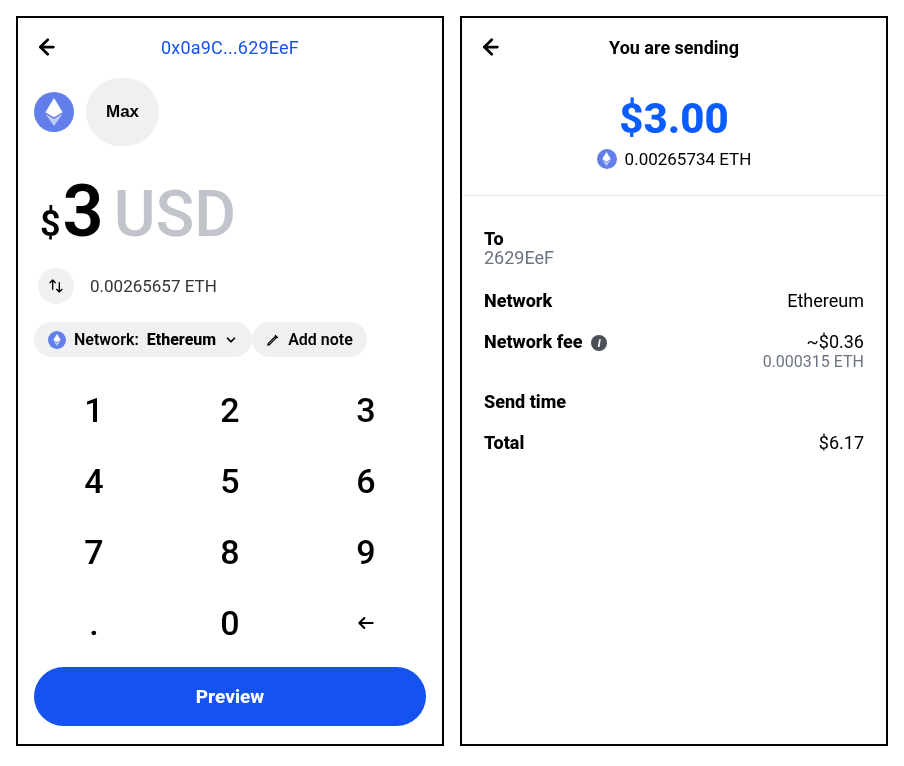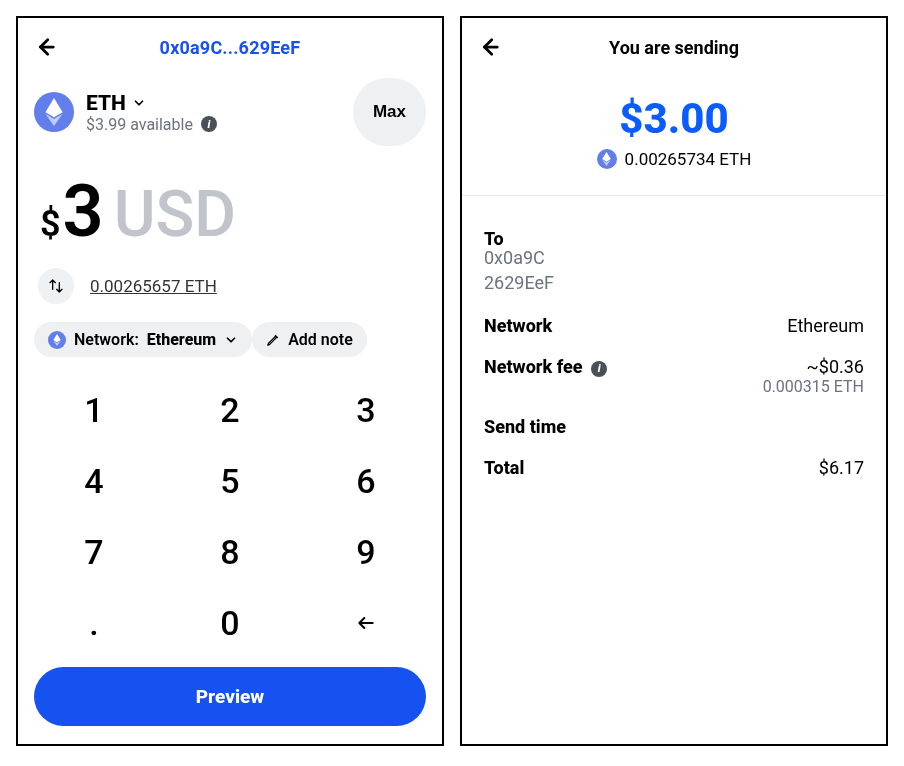--- a/index.html
+++ b/index.html
@@ -38,21 +38,21 @@
   height: 52px;
 }
 .back-btn { font-size: 22px; font-weight: 700; cursor: pointer; user-select: none; line-height:1;}
 .header-center {
   position: absolute;
   left: 0; right: 0;
   text-align: center;
   font-weight: 700;
   font-size: 18px;
 }
-.header-addr { color: var(--blue); font-weight: 700; font-size: 18px; letter-spacing: .2px;}
+.header-addr { color: var(--blue); font-weight: 400; font-size: 18px; letter-spacing: .2px;}
 
 
 .asset-row { display: flex; align-items: center; padding: 8px 16px 4px; gap: 12px;}
 .eth-badge {
   width: 40px; height: 40px; border-radius: 50%;
   background: var(--eth-purple);
   display: flex; align-items: center; justify-content: center;
 }
 .eth-badge svg { width: 18px; height: 28px; }
 .asset-info { flex: 1; }
@@ -60,21 +60,21 @@
 .asset-symbol-row svg { width:14px; height:14px; }
 .asset-avail { color: var(--muted); font-size: 16px; display:flex; align-items:center; gap:4px;}
 .max-btn {
   background: var(--pill-grey); border: none; border-radius: 999px;
   font-weight: 800; font-size: 17px; padding: 24px 20px; cursor: pointer;
 }
 .amount-row { display:flex; align-items: baseline; padding: 26px 16px 8px 22px;}
 .amount-row .dollar { font-size: 36px; font-weight: 600; margin-right: 2px;}
 .amount-row .amount-val { font-size: 72px; font-weight: 600; line-height: 1;}
 .amount-row .amount-cur { font-size: 64px; font-weight: 500; color: #c2c4cb; margin-left: 10px;}
-.convert-row { display:flex; align-items:center; gap:16px; padding: 8px 20px 18px; font-size:17px; color:#333;text-decoration:underline;}
+.convert-row { display:flex; align-items:center; gap:16px; padding: 8px 20px 18px; font-size:17px; color:#333;}
 .swap-circle {
   width:36px; height:36px; border-radius:50%; background: var(--light-grey);
   display:flex; align-items:center; justify-content:center; cursor:pointer;
 }
 .swap-circle svg { width:16px; height:16px; }
 .pills-row { display:flex; padding: 0 16px 18px;}
 .pill {
   background: var(--pill-grey); border-radius: 999px; padding: 8px 14px;
   display:flex; align-items:center; gap:8px; font-size:16px; font-weight:600; cursor:pointer;
 }
@@ -124,32 +124,20 @@
     <div class="header-center header-addr">0x0a9C...629EeF</div>
   </div>
 
   <div class="asset-row">
     <div class="eth-badge">
       <svg viewBox="0 0 256 417">
           <path fill="#fff" d="M128 0L0 212l128 76 128-76z"></path>
           <path fill="#fff" opacity=".6" d="M128 312L0 236l128 181 128-181z"></path>
         </svg>
     </div>
-    <div class="asset-info">
-      <div class="asset-symbol-row">
-        <span>ETH</span>
-        <svg class="chev" viewBox="0 0 24 24">
-            <path d="M6 9l6 6 6-6" fill="none" stroke="#000" stroke-width="3" stroke-linecap="round" stroke-linejoin="round"></path>
-          </svg>
-      </div>
-      <div class="asset-avail">
-        <span>$3.99 available</span>
-        <span class="info-icon">i</span>
-      </div>
-    </div>
     <button class="max-btn">Max</button>
   </div>
 
   <div class="amount-row">
     <span class="dollar">$</span>
     <span class="amount-val">3</span>
     <span class="amount-cur">USD</span>
   </div>
 
   <div class="convert-row">
@@ -228,21 +216,20 @@
       </span>
     <span>0.00265734 ETH</span>
   </div>
 
   <div class="divider"></div>
 
   <div class="detail">
     <div class="drow" style="display:block">
       <div class="label">To</div>
       <div class="to-block">
-        <div>0x0a9C</div>
         <div>2629EeF</div>
       </div>
     </div>
 
     <div class="drow">
       <div class="label">Network</div>
       <div class="val">Ethereum</div>
     </div>
 
     <div class="drow" style="align-items:flex-start">

